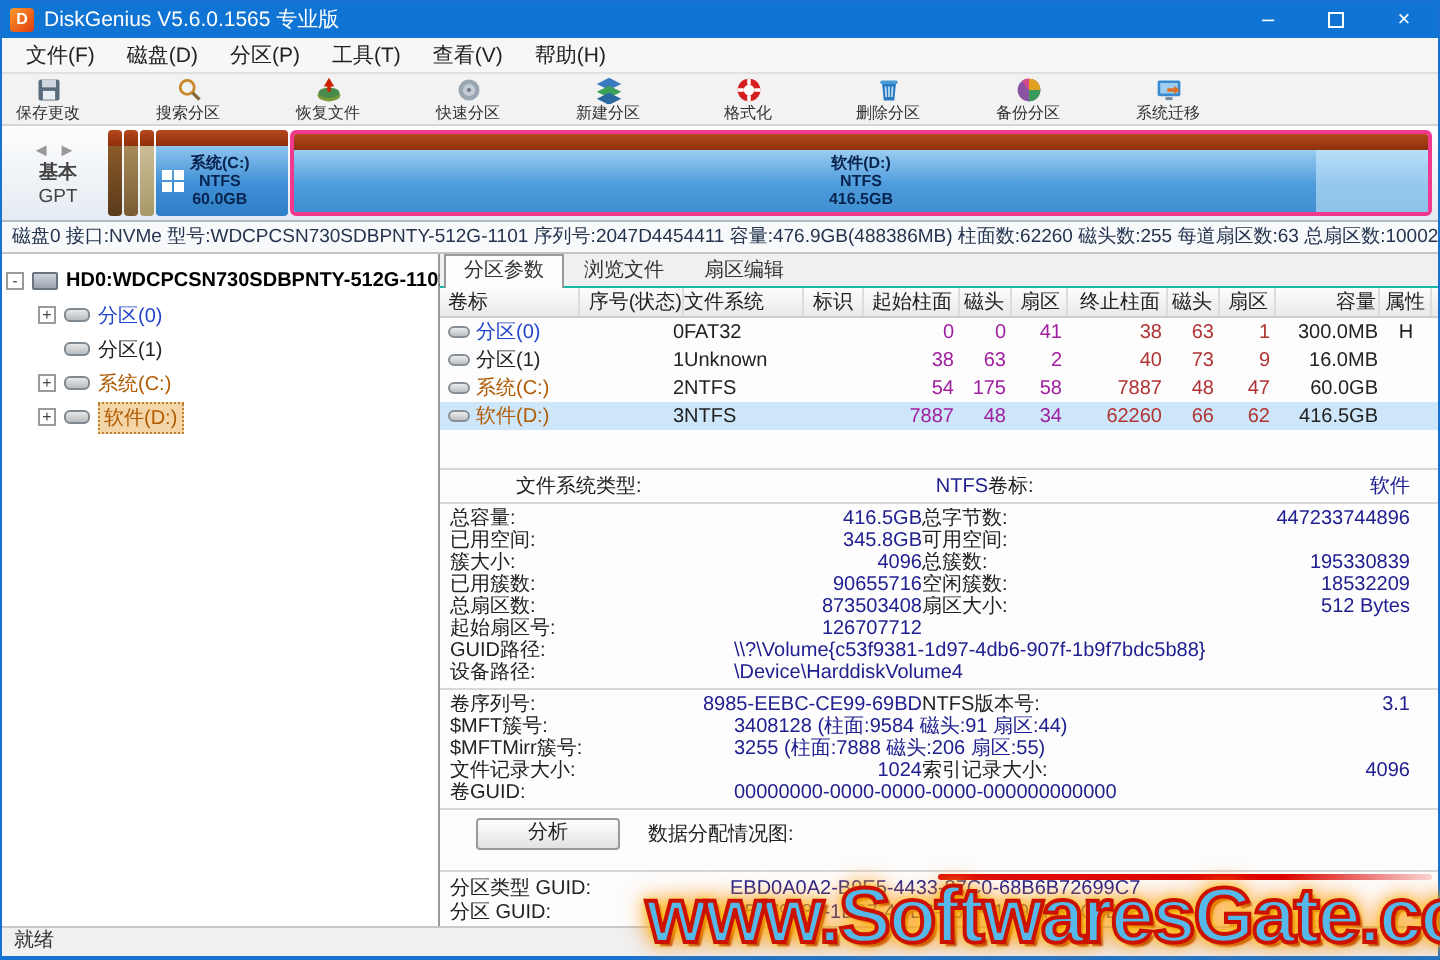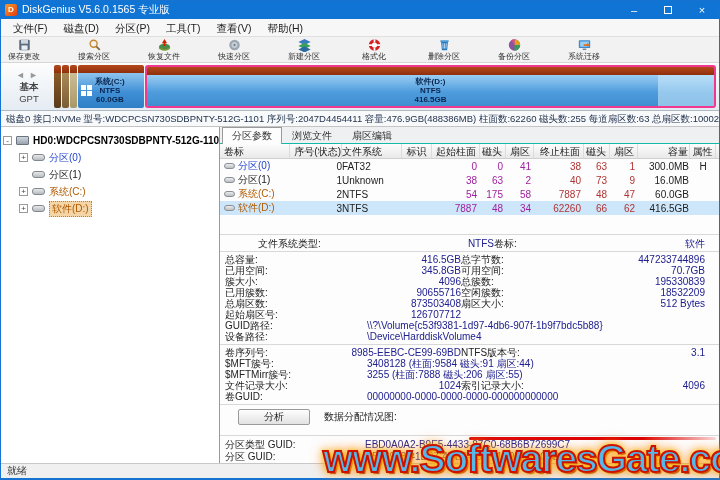--- a/index.html
+++ b/index.html
@@ -388,21 +388,20 @@
         <div class="det-grid">
           <div class="dlab">总容量:</div>
             <div class="dval">416.5GB</div>
           <div class="dlab">总字节数:</div>
             <div class="dval">447233744896</div>
         </div>
         <div class="det-grid">
           <div class="dlab">已用空间:</div>
             <div class="dval">345.8GB</div>
           <div class="dlab">可用空间:</div>
-            <div class="dval">70.7GB</div>
         </div>
         <div class="det-grid">
           <div class="dlab">簇大小:</div>
             <div class="dval">4096</div>
           <div class="dlab">总簇数:</div>
             <div class="dval">195330839</div>
         </div>
         <div class="det-grid">
           <div class="dlab">已用簇数:</div>
             <div class="dval">90655716</div>

